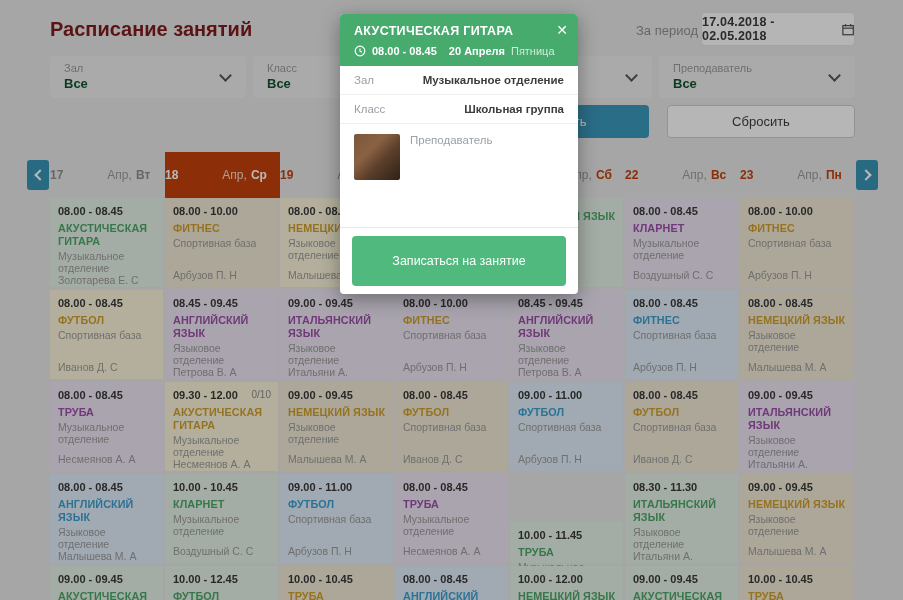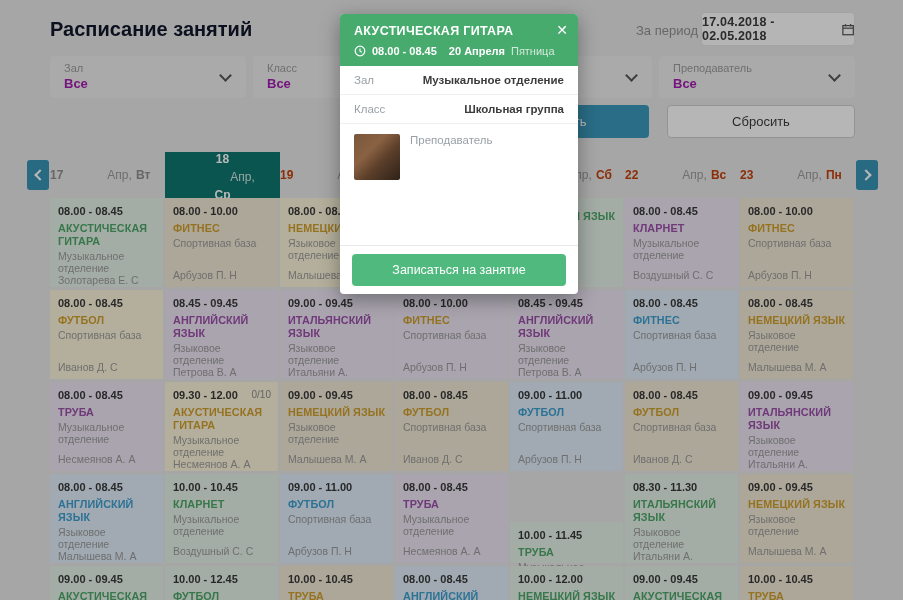--- a/index.html
+++ b/index.html
@@ -1,45 +1,45 @@
 <!DOCTYPE html>
 <html><head>
 <meta charset="utf-8">
 <style>
   html,body{margin:0;padding:0;}
   .page{position:relative;width:903px;height:600px;overflow:hidden;background:#e6e6e6;
         font-family:"Liberation Sans","DejaVu Sans",sans-serif;color:#3c3c3c;}
   
-  .page-title{position:absolute;left:50px;top:18px;font-size:20px;font-weight:600;color:#0f172a;}
+  .page-title{position:absolute;left:50px;top:18px;font-size:20px;font-weight:600;color:#7f1d1d;}
   .period-label{position:absolute;left:636px;top:23px;font-size:13px;color:#8f8f8f;}
   .period-box{position:absolute;left:701px;top:12px;width:154px;height:34px;background:#fbfbfb;
               border:1px solid #e2e2e2;border-radius:4px;display:flex;align-items:center;
               justify-content:center;gap:8px;box-sizing:border-box;cursor:pointer;}
   .period-value{font-size:12.5px;font-weight:bold;color:#3c3c3c;letter-spacing:.2px;}
   .cal-icon{width:13px;height:13px;display:inline-block;}
   
   .filters-row{position:absolute;left:50px;top:56px;width:805px;height:42px;display:flex;justify-content:space-between;}
   .dd{position:relative;width:196px;height:42px;background:#ececec;border-radius:4px;box-sizing:border-box;
       padding:6px 28px 0 14px;cursor:pointer;}
   .dd-label{font-size:11px;color:#9a9a9a;line-height:13px;}
-  .dd-value{font-size:13px;font-weight:bold;color:#a21caf;line-height:17px;}
+  .dd-value{font-size:13px;font-weight:bold;color:#14532d;line-height:17px;}
   .chev{display:inline-block;width:7px;height:7px;border-right:2px solid #555;border-bottom:2px solid #555;}
   .chev.down{position:absolute;right:16px;top:15px;transform:rotate(45deg);}
   
   .btn-apply{position:absolute;left:457px;top:105px;width:192px;height:33px;background:#3b97ba;color:#fff;
              border:none;border-radius:4px;font-size:13px;font-family:inherit;cursor:pointer;}
   .btn-reset{position:absolute;left:667px;top:105px;width:188px;height:33px;background:#fdfdfd;color:#3c3c3c;
              border:1px solid #cccccc;border-radius:4px;font-size:13px;font-family:inherit;cursor:pointer;box-sizing:border-box;}
   
   .days-row{position:absolute;left:50px;top:152px;width:805px;height:46px;display:flex;}
   .day{flex:0 0 115px;display:flex;align-items:center;justify-content:flex-start;gap:4px;font-size:12px;cursor:pointer;}
   .day .d-num,.day .d-dow{font-weight:bold;color:#c2410c;}
   .day .d-mon{color:#9a9a9a;margin-left:40px;}
   .day.muted .d-num,.day.muted .d-dow{color:#8f8f8f;}
-  .day.selected{background:#0f766e;flex-direction:column;}
+  .day.selected{background:#c2410c;}
   .day.selected .d-num,.day.selected .d-dow{color:#fff;}
   .day.selected .d-mon{color:rgba(255,255,255,.8);}
   .nav-arrow{position:absolute;top:160px;width:22px;height:30px;background:#3793b5;border-radius:3px;
              display:flex;align-items:center;justify-content:center;cursor:pointer;}
   .nav-arrow.left{left:27px;} .nav-arrow.right{left:856px;}
   .nav-arrow .chev{border-color:#fff;width:6px;height:6px;}
   .nav-arrow.left .chev{transform:rotate(135deg);margin-left:3px;}
   .nav-arrow.right .chev{transform:rotate(-45deg);margin-right:3px;}
   
   .grid{position:absolute;left:50px;top:198px;display:grid;grid-template-columns:repeat(7,113px);
@@ -68,21 +68,21 @@
   .modal-row{display:flex;justify-content:space-between;align-items:center;padding:8px 14px;border-bottom:1px solid #efefef;}
   .modal-row-label{font-size:11.5px;color:#9aa0a6;}
   .modal-row-value{font-size:11.5px;font-weight:bold;color:#3c3c3c;text-align:right;}
   .teacher-block{display:flex;gap:10px;padding:10px 14px;}
   .teacher-photo{width:46px;height:46px;flex:0 0 46px;border-radius:2px;
       background:linear-gradient(135deg,#7a563a 0%,#8a6243 35%,#5c3f2a 60%,#2e2118 100%);}
   .teacher-label{font-size:11.5px;color:#9aa0a6;}
   .teacher-name{font-size:11.5px;font-weight:bold;color:#3c3c3c;line-height:15px;margin-top:2px;}
   .modal-spacer{flex:1;}
   .modal-footer{border-top:1px solid #e8e8e8;padding:8px 12px;}
-  .btn-enroll{width:100%;height:32px;background:#4fb97e;color:#fff;border:none;border-radius:4px;
+  .btn-enroll{width:100%;height:50px;background:#4fb97e;color:#fff;border:none;border-radius:4px;
               font-size:12.5px;font-family:inherit;cursor:pointer;}
   .clock-icon{width:12px;height:12px;}
 </style>
 </head>
 <body>
 
 <div class="page">
 
   <div class="page-title">Расписание занятий</div>
 

